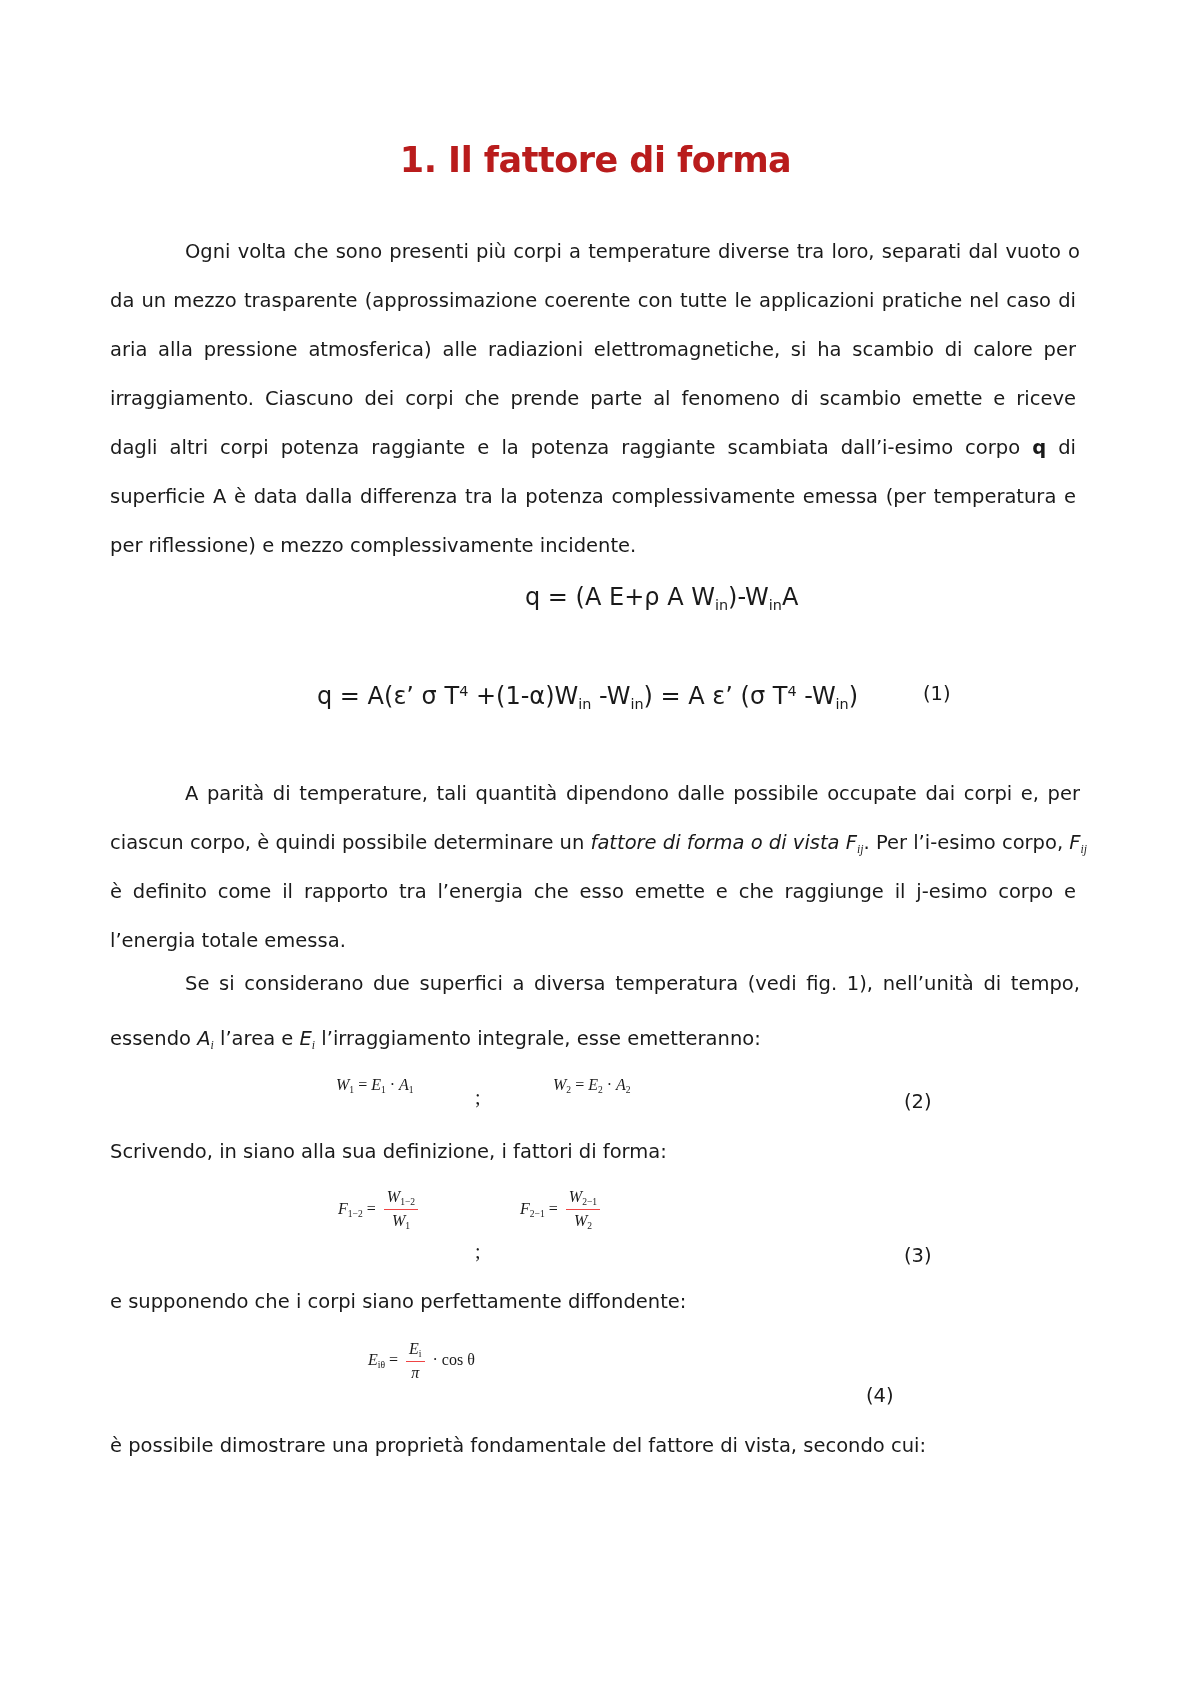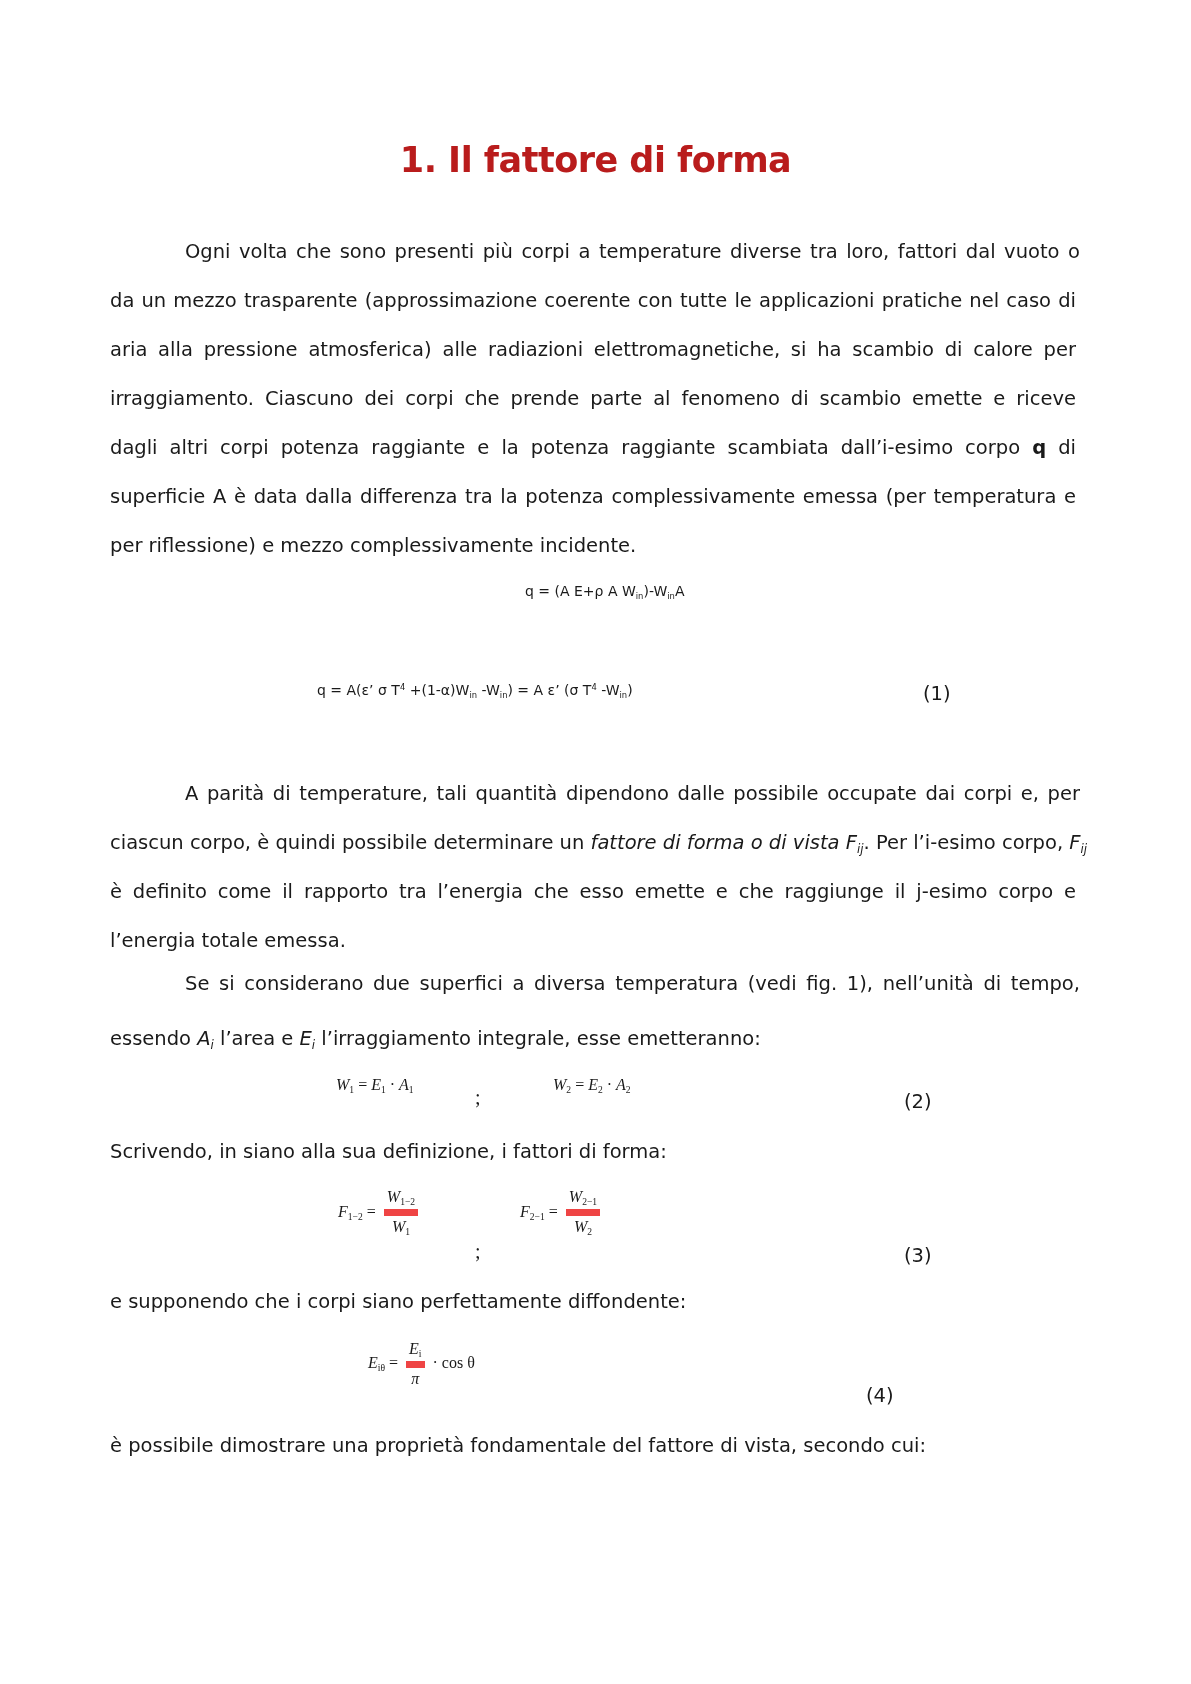--- a/index.html
+++ b/index.html
@@ -4,40 +4,40 @@
 <style>
   html, body { margin: 0; padding: 0; background: #ffffff; }
   body { width: 1191px; height: 1684px; position: relative; overflow: hidden;
          font-family: "DejaVu Sans", sans-serif; color: #1a1a1a; }
   .title { position: absolute; top: 140px; left: 0; width: 1191px; text-align: center;
            font-family: "DejaVu Sans", sans-serif; font-weight: bold; font-size: 35px; color: #b91c1c; letter-spacing: -0.5px; }
   .line { position: absolute; left: 110px; width: 966px; font-size: 19.5px; line-height: 24px;
           text-align: justify; text-align-last: justify; white-space: nowrap; }
   .line.last { text-align-last: left; }
   .line.indent { left: 185px; width: 895px; }
-  .eq { position: absolute; font-size: 14px; white-space: nowrap; }
+  .eq { position: absolute; font-size: 24px; white-space: nowrap; }
   .math { font-family: "Liberation Serif", serif; font-style: italic; font-size: 16px; }
   .math .up { font-style: normal; }
   .sub { font-size: 0.6em; vertical-align: -0.35em; font-style: normal; }
-  .subi { font-size: 0.6em; vertical-align: -0.35em; }
+  .subi { font-size: 0.6em; vertical-align: -0.35em; font-family: Liberation Serif, serif; }
   .sup { font-size: 0.6em; vertical-align: 0.55em; }
   .eqnum { position: absolute; font-size: 19.5px; }
   .frac { display: inline-block; vertical-align: middle; text-align: center; margin: 0 4px; }
-  .frac .num { display: block; border-bottom: 7px solid #ef4444; padding: 0 3px 2px 3px; }
+  .frac .num { display: block; border-bottom: 1px solid #ef4444; padding: 0 3px 2px 3px; }
   .frac .den { display: block; padding: 2px 3px 0 3px; }
   .semi { font-family: "Liberation Serif", serif; font-size: 20px; }
   b { font-weight: bold; }
   i { font-style: italic; }
 </style>
 </head>
 <body>
 
 <div class="title">1. Il fattore di forma</div>
 
-<div class="line indent" style="top:240px">Ogni volta che sono presenti più corpi a temperature diverse tra loro, fattori dal vuoto o</div>
+<div class="line indent" style="top:240px">Ogni volta che sono presenti più corpi a temperature diverse tra loro, separati dal vuoto o</div>
 <div class="line" style="top:289px">da un mezzo trasparente (approssimazione coerente con tutte le applicazioni pratiche nel caso di</div>
 <div class="line" style="top:338px">aria alla pressione atmosferica) alle radiazioni elettromagnetiche, si ha scambio di calore per</div>
 <div class="line" style="top:387px">irraggiamento. Ciascuno dei corpi che prende parte al fenomeno di scambio emette e riceve</div>
 <div class="line" style="top:436px"><span>dagli altri corpi potenza raggiante e la potenza raggiante scambiata dall’i-esimo corpo</span> <b>q</b> <span>di</span></div>
 <div class="line" style="top:485px">superficie A è data dalla differenza tra la potenza complessivamente emessa (per temperatura e</div>
 <div class="line last" style="top:534px">per riflessione) e mezzo complessivamente incidente.</div>
 
 <div class="eq" style="top:583px; left:525px"><span>q = (A E+ρ A W</span><span class="sub">in</span><span>)-W</span><span class="sub">in</span><span>A</span></div>
 
 <div class="eq" style="top:682px; left:317px"><span>q = A(ε’ σ T</span><span class="sup">4</span><span> +(1-α)W</span><span class="sub">in</span><span> -W</span><span class="sub">in</span><span>) = A ε’  (σ T</span><span class="sup">4</span><span>  -W</span><span class="sub">in</span><span>)</span></div>

